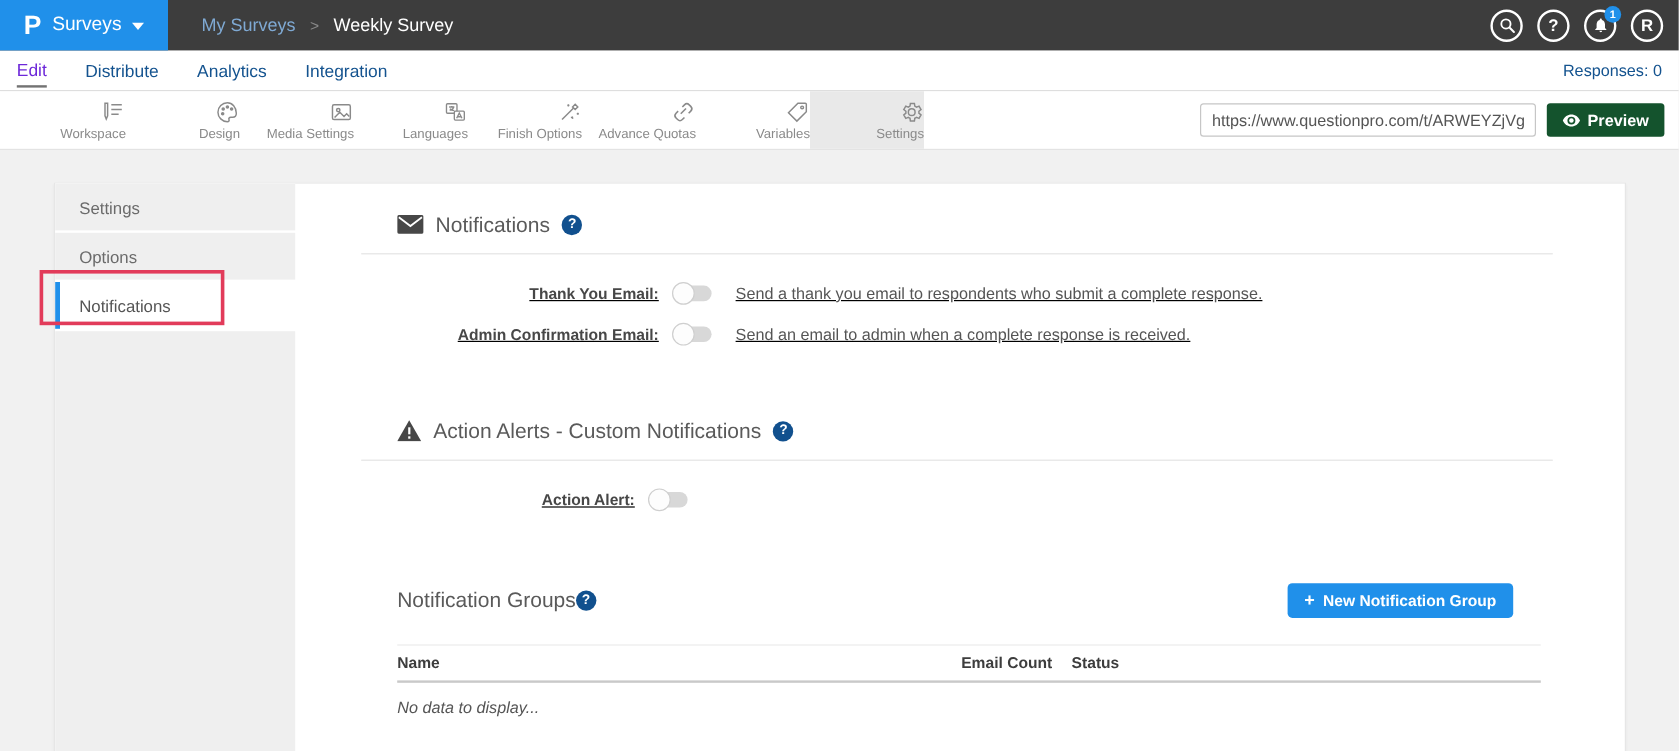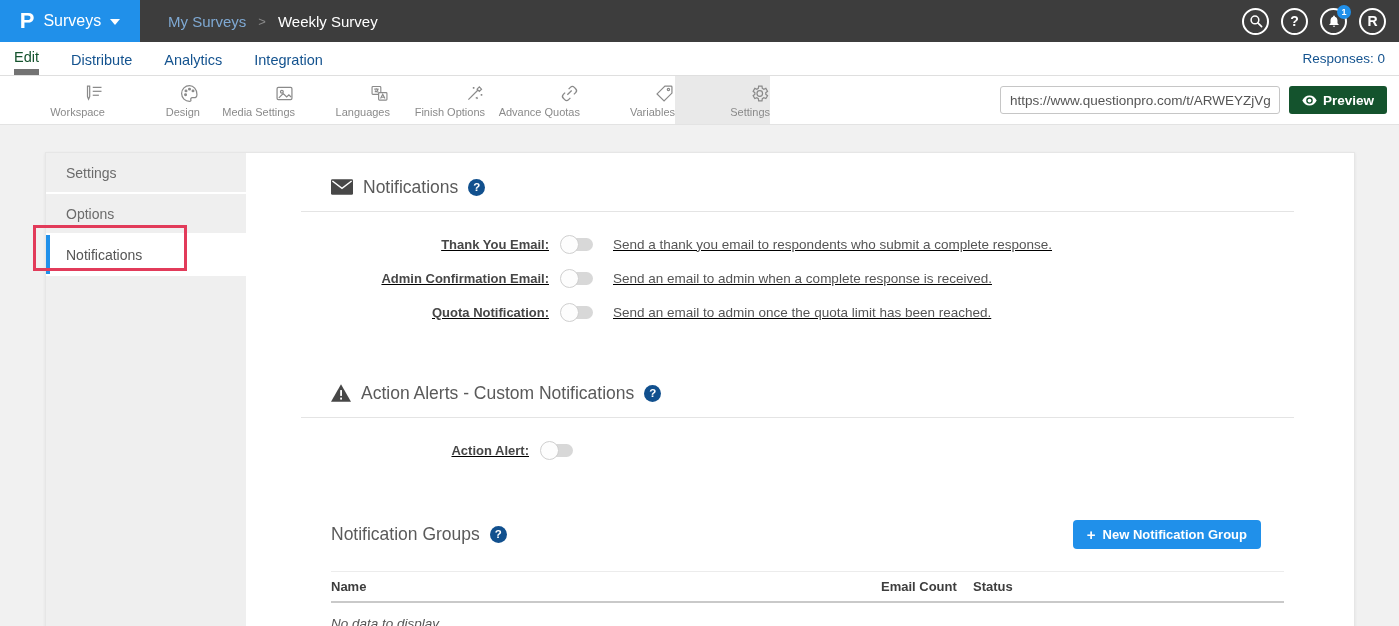--- a/index.html
+++ b/index.html
@@ -19,21 +19,21 @@
   .breadcrumb { margin-left:28px; font-size:15px; display:flex; align-items:center; gap:12px; }
   .bc-parent { color:#7fa9d3; cursor:pointer; }
   .bc-sep { color:#8a8a8a; font-size:13px; }
   .bc-current { color:#fff; }
   .top-icons { margin-left:auto; display:flex; gap:12px; margin-right:13px; }
   .circle-icon { width:27px; height:27px; border:2px solid #fff; border-radius:50%; color:#fff; display:flex; align-items:center; justify-content:center; position:relative; font-weight:bold; font-size:14px; cursor:pointer; }
   .badge { position:absolute; top:-5px; right:-6px; background:#2090ea; color:#fff; font-size:9px; font-weight:bold; min-width:14px; height:14px; border-radius:7px; display:flex; align-items:center; justify-content:center; }
   
   .navbar { height:34px; background:#fff; border-bottom:1px solid #dfdfdf; display:flex; align-items:center; padding:0 14px; }
   .nav-tab { margin-right:32px; font-size:14.5px; color:#14538f; cursor:pointer; padding:6px 0 4px 0; }
-  .nav-tab.active { color:#14532d; border-bottom:6px solid #737373; }
+  .nav-tab.active { color:#6d28d9; border-bottom:2px solid #737373; }
   .responses { margin-left:auto; color:#14538f; font-size:13.5px; }
   
   .toolbar { height:49px; background:#fff; border-bottom:1px solid #e3e3e3; box-shadow:0 1px 2px rgba(0,0,0,.05); display:flex; align-items:stretch; padding-left:10px; position:relative; }
   .tool-item { width:95px; display:flex; flex-direction:column; align-items:flex-end; justify-content:center; gap:2px; color:#8a8a8a; font-size:11px; cursor:pointer; }
   .tool-item.active { background:#e9e9e9; }
   .tool-item svg { display:block; }
   .toolbar-right { position:absolute; right:12px; top:10px; display:flex; gap:9px; }
   .url-input { width:280px; height:28px; border:1px solid #c6c6c6; border-radius:3px; padding:0 9px; font-size:13.5px; color:#555; font-family:"Liberation Sans", sans-serif; }
   .preview-btn { background:#14532d; color:#fff; border:none; border-radius:3px; height:28px; padding:0 13px; font-size:13.5px; font-weight:bold; display:flex; align-items:center; gap:6px; cursor:pointer; font-family:"Liberation Sans", sans-serif; }
   
@@ -48,26 +48,26 @@
   .section-title { font-size:17.5px; color:#5a5a5a; }
   .help-circle { width:17px; height:17px; background:#11508e; border-radius:50%; color:#fff; font-size:11.5px; font-weight:bold; display:flex; align-items:center; justify-content:center; cursor:pointer; }
   .divider { height:1px; background:#e4e4e4; margin:10px 60px 0 55px; }
   .toggle-row { display:flex; align-items:center; margin-left:55px; height:34px; }
   .toggle-row .row-label { width:248px; text-align:right; font-weight:bold; font-size:13px; color:#474747; }
   .toggle-row.narrow .row-label { width:228px; }
   .toggle { width:31px; height:13px; background:#d8d8d8; border-radius:7px; margin-left:13px; position:relative; cursor:pointer; flex-shrink:0; }
   .toggle .knob { position:absolute; left:-2px; top:-3px; width:19px; height:19px; background:#fdfdfd; border:1px solid #cfcfcf; border-radius:50%; }
   .row-desc { margin-left:20px; font-size:13.5px; color:#555; }
   .rows-block { margin-top:15px;text-decoration:underline; }
-  .groups-head { margin-left:85px; margin-right:93px; display:flex; align-items:center; gap:10px; height:30px; }
+  .groups-head { margin-left:85px; margin-right:93px; display:flex; align-items:center; height:30px; }
   .new-group-btn { margin-left:auto; background:#2090ea; color:#fff; border:none; border-radius:4px; height:29px; padding:0 14px; font-size:13px; font-weight:bold; display:flex; align-items:center; gap:7px; cursor:pointer; font-family:"Liberation Sans", sans-serif; }
   .table { margin:22px 70px 0 85px; }
   .table-top-line { height:1px; background:#ececec; }
   .table-header { display:flex; align-items:center; height:29px; font-size:13px; font-weight:bold; color:#3d3d3d; }
-  .col-name { width:550px; }
+  .col-name { width:470px; }
   .col-email { width:92px; }
   .col-status { flex:1; }
   .table-header-line { height:2px; background:#c9c9c9; }
   .empty-text { font-size:13.5px; font-style:italic; color:#555; margin-top:13px; }
   
   .annot-underline { position:absolute; left:680px; top:121px; width:88px; height:4px; background:#e23b5a; pointer-events:none; }
   .annot-box { position:absolute; left:33px; top:100px; width:154px; height:46px; border:3px solid #e23b5a; pointer-events:none; z-index:5; }
 </style>
 </head>
 <body>
@@ -230,27 +230,20 @@
             </span>
           <span class="row-desc">Send a thank you email to respondents who submit a complete response.</span>
         </div>
         <div class="toggle-row">
           <span class="row-label">Admin Confirmation Email:</span>
           <span class="toggle">
               <span class="knob"></span>
             </span>
           <span class="row-desc">Send an email to admin when a complete response is received.</span>
         </div>
-        <div class="toggle-row">
-          <span class="row-label">Quota Notification:</span>
-          <span class="toggle">
-              <span class="knob"></span>
-            </span>
-          <span class="row-desc">Send an email to admin once the quota limit has been reached.</span>
-        </div>
       </div>
 
       <div class="section-head" style="margin-top:50px;">
         <svg width="20" height="18" viewBox="0 0 24 21">
             <path fill="#474747" d="M12 0L24 21H0z"></path>
             <rect fill="#fff" x="11" y="7" width="2.2" height="7"></rect>
             <rect fill="#fff" x="11" y="16" width="2.2" height="2.4"></rect>
           </svg>
         <span class="section-title">Action Alerts - Custom Notifications</span>
         <span class="help-circle">?</span>

